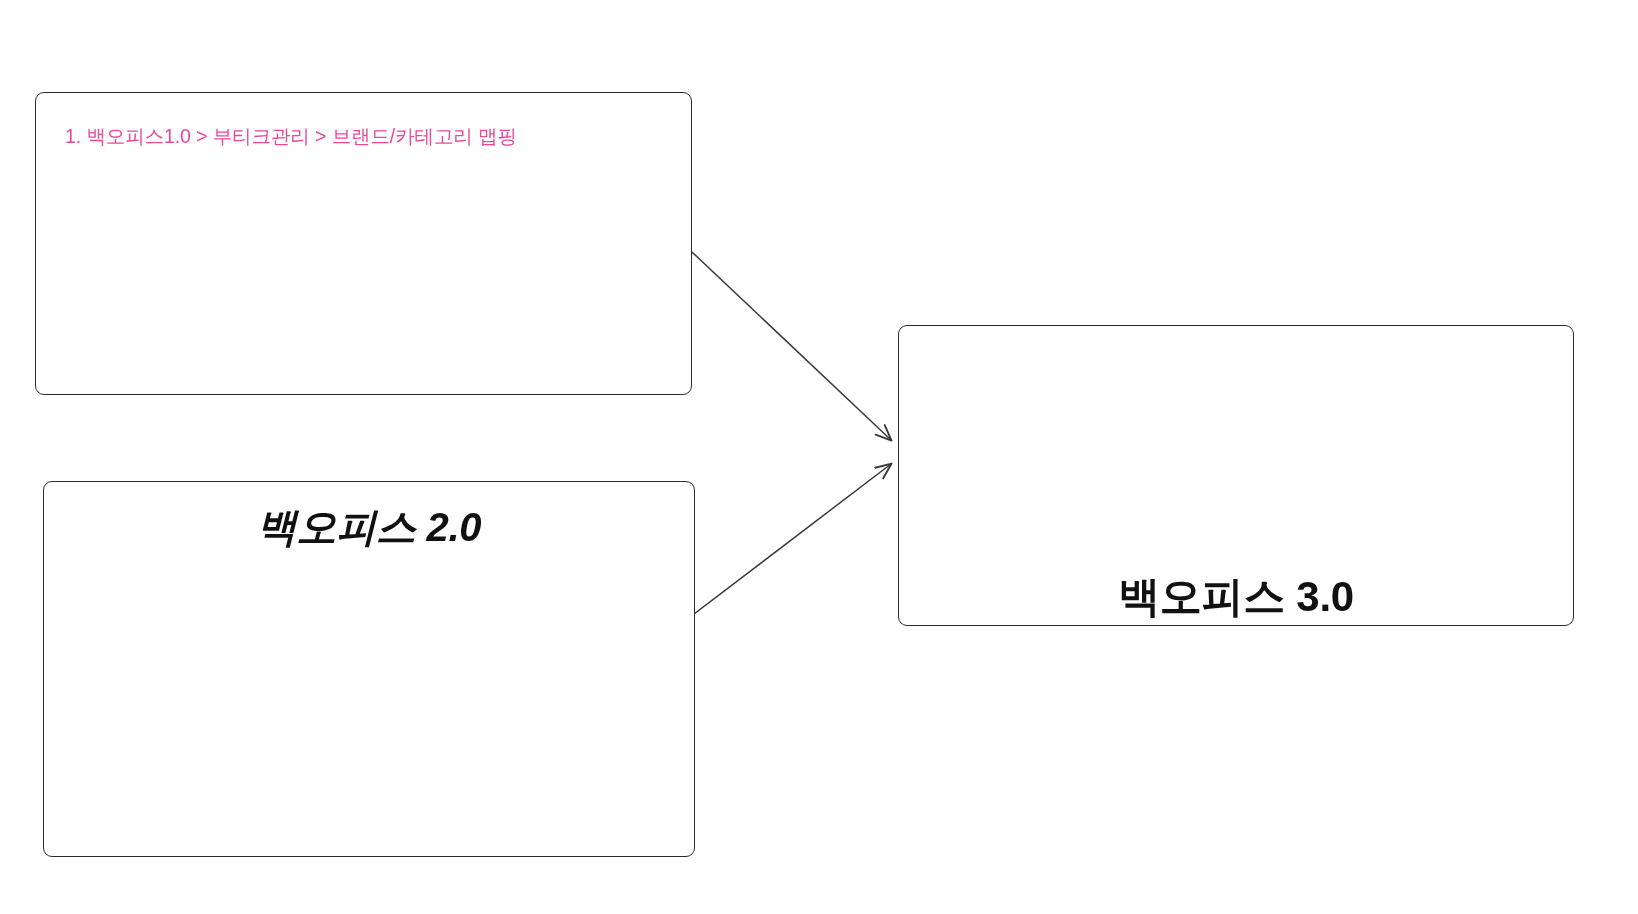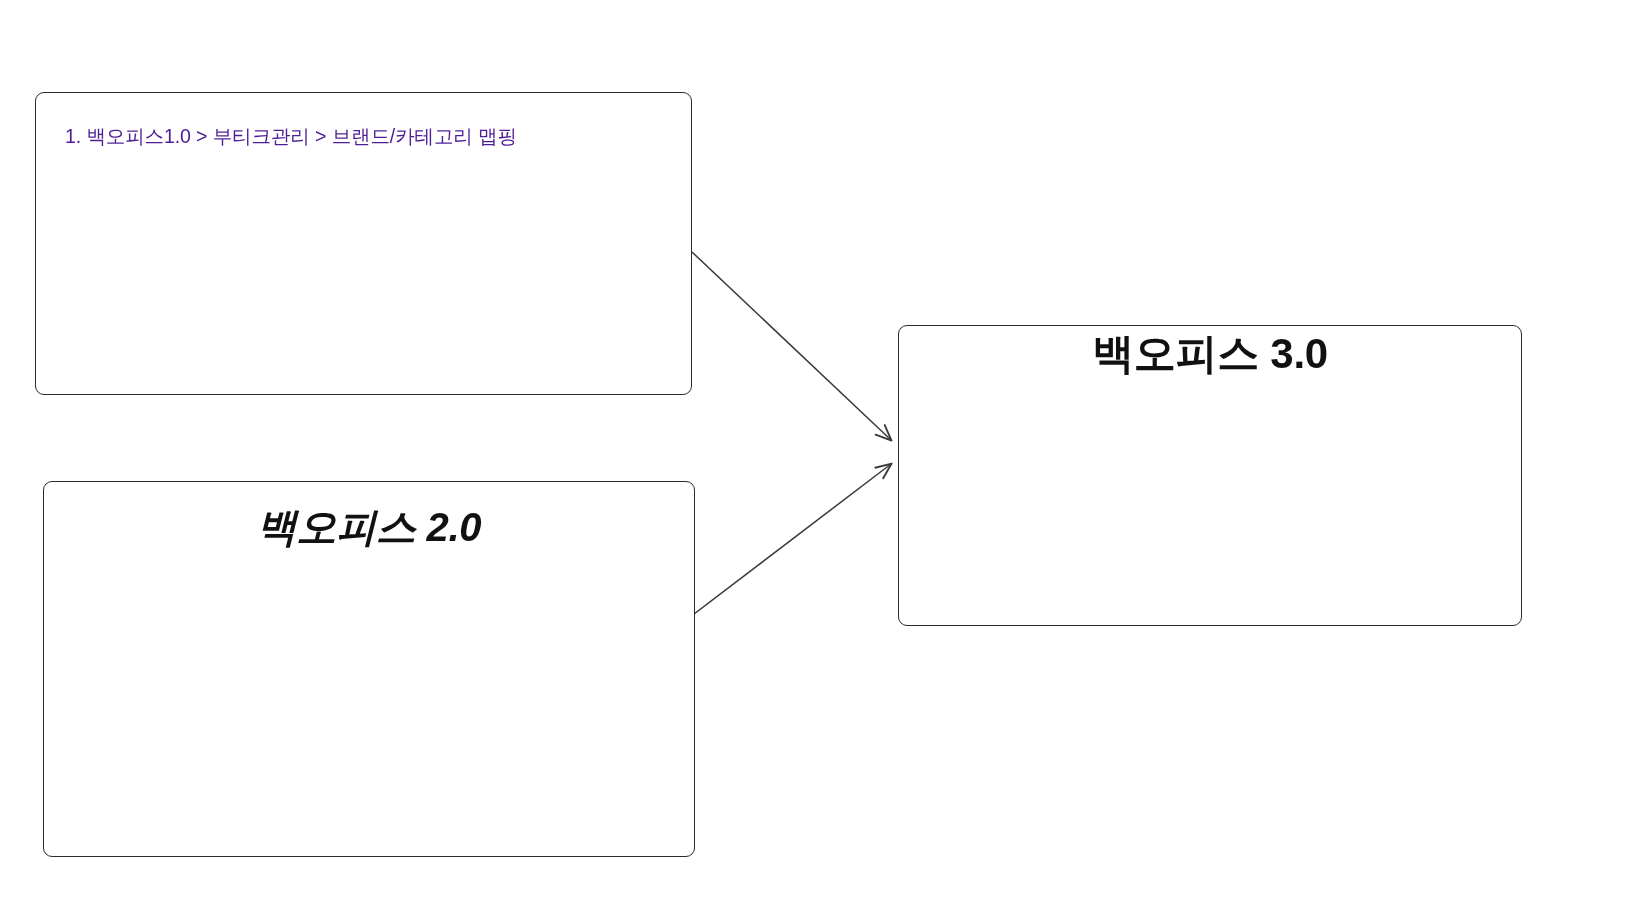--- a/index.html
+++ b/index.html
@@ -49,24 +49,24 @@
     left: 43px;
     top: 481px;
     width: 652px;
     height: 376px;
     font-style: italic;
   }
   
   #node-bo3 {
     left: 898px;
     top: 325px;
-    width: 624px;
+    width: 676px;
     height: 301px;
     display: flex;
-    align-items: flex-start;
+    align-items: flex-end;
     justify-content: center;
   }
   .node-title {
     text-align: center;
     font-weight: 700;
     letter-spacing: -0.3px;
     color: #111111;
   }
   #node-bo1 .node-title {
     font-size: 40px;
@@ -90,21 +90,21 @@
     margin-top: 32px;
     padding-left: 29px;
   }
   #node-bo2 .item-list {
     margin-top: 20px;
     padding-left: 29px;
   }
   .list-item {
     font-size: 19.5px;
     line-height: 1.2;
-    color: #4c1d95;
+    color: #ec4899;
     white-space: nowrap;
     letter-spacing: -0.1px;
   }
   #node-bo1 .list-item { margin-bottom: 30px; }
   #node-bo2 .list-item { margin-bottom: 26px; }
   .list-item:last-child { margin-bottom: 0; }
 </style>
 </head>
 <body>
 

